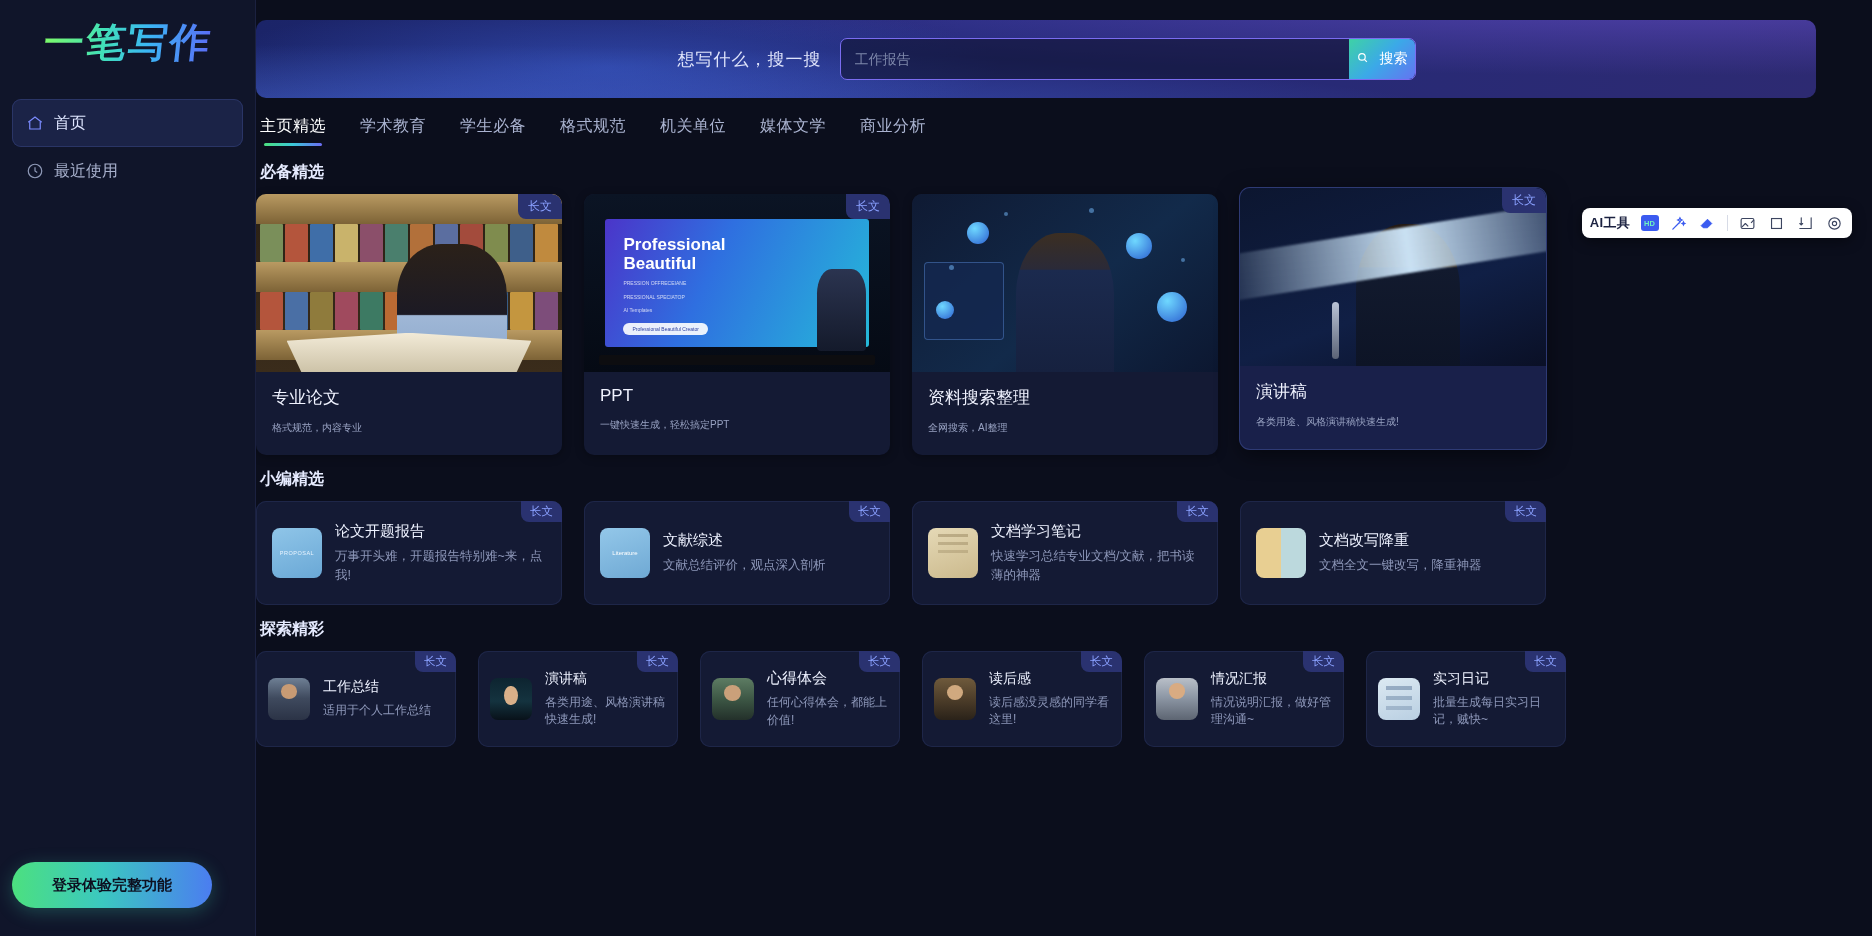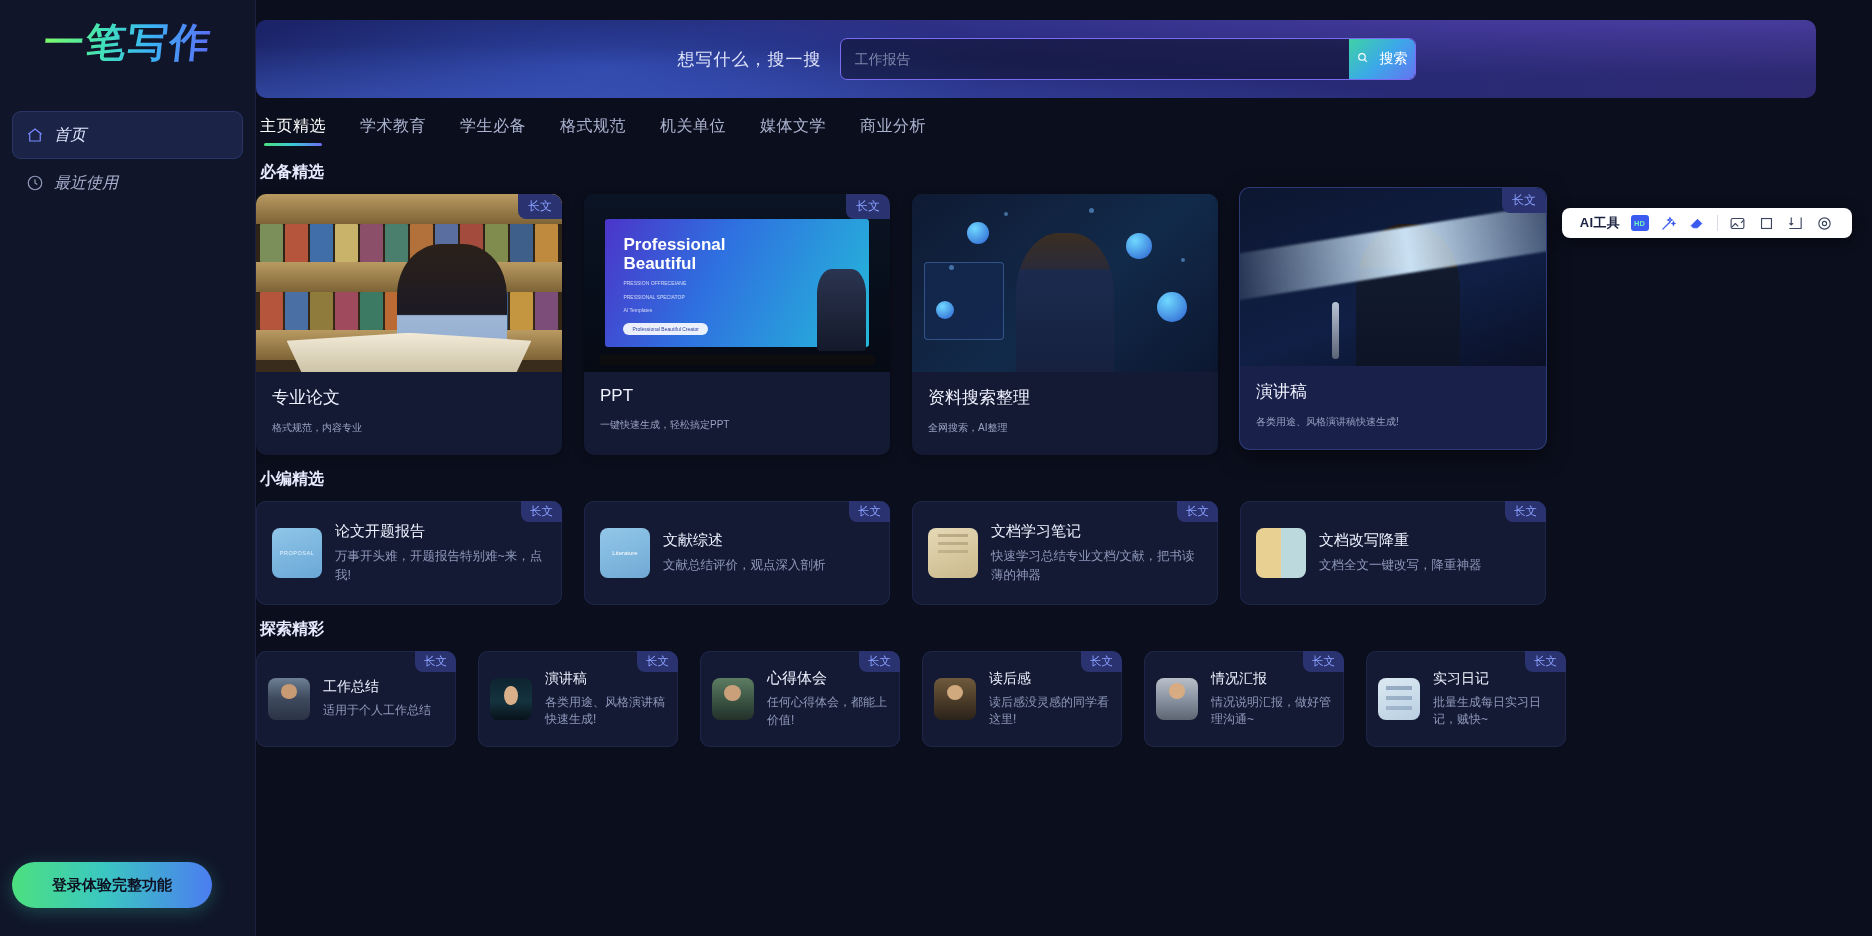--- a/index.html
+++ b/index.html
@@ -48,21 +48,21 @@
     background:
       repeating-linear-gradient(115deg, rgba(120,200,255,.07) 0 2px, transparent 2px 9px);
   }
   .promo-line {
     position: relative; z-index: 2;
     font-size: 17px; font-weight: 700; letter-spacing: 1px;
     background: linear-gradient(90deg, #9bff7a, #5ff0c9 45%, #6fd8ff 100%);
     -webkit-background-clip: text; background-clip: text; color: transparent;
     text-shadow: 0 0 14px rgba(110,240,190,.25);
   }
-  .nav-list { margin-top: 28px; padding: 7px 12px; font-style: italic; }
+  .nav-list { margin-top: 16px; padding: 7px 12px; }
   .nav-item {
     display: flex; align-items: center; gap: 10px;
     height: 48px; padding: 0 14px; border-radius: 9px;
     color: #a7b0cc; font-size: 16px; cursor: pointer;
   }
   .nav-item.active {
     background: #1b2347; color: #dfe6ff;
     box-shadow: inset 0 0 0 1px #2a3566;
   }
   .nav-item .ic { width: 18px; height: 18px; display:flex; align-items:center; justify-content:center; }
@@ -231,21 +231,21 @@
   .thumb-read::after{content:"";position:absolute;left:30%;top:16%;width:38%;height:36%;border-radius:50%;background:#d0a97f;}
   .thumb-suit { background: linear-gradient(180deg,#b9bfc8 0%, #8e98a6 45%, #5d6572 100%); }
   .thumb-suit::after{content:"";position:absolute;left:30%;top:12%;width:40%;height:38%;border-radius:50%;background:#d9ab82;}
   .thumb-diary { background: linear-gradient(160deg,#dce9f2,#b9cfe2); }
   .thumb-diary::after{content:"";position:absolute;left:18%;top:20%;width:64%;height:4px;background:rgba(60,90,130,.4);box-shadow:0 10px 0 rgba(60,90,130,.34),0 20px 0 rgba(60,90,130,.28);}
 
   
   .float-toolbar {
     position: absolute; top: 208px; right: 20px; z-index: 50;
     height: 30px; border-radius: 8px; background: #ffffff;
-    display: flex; align-items: center; gap: 10px; padding: 0 18px;
+    display: flex; align-items: center; gap: 10px; padding: 0 8px;
     box-shadow: 0 3px 14px rgba(0,0,0,.45);
   }
   .ft-label { font-size: 13px; color: #1b2140; font-weight: 700; letter-spacing: .3px; white-space: nowrap;}
   .ft-ic { width: 19px; height: 19px; display:flex; align-items:center; justify-content:center; cursor:pointer; }
   .ft-ic svg { width: 17px; height: 17px; }
   .ft-div { width: 1px; height: 16px; background: #d7dbe6; }
   .hd-badge {
     width: 18px; height: 16px; border-radius: 3px; background: #3b5bf0;
     color: #6ef5c0; font-size: 7.5px; font-weight: 700;
     display: flex; align-items: center; justify-content: center;

